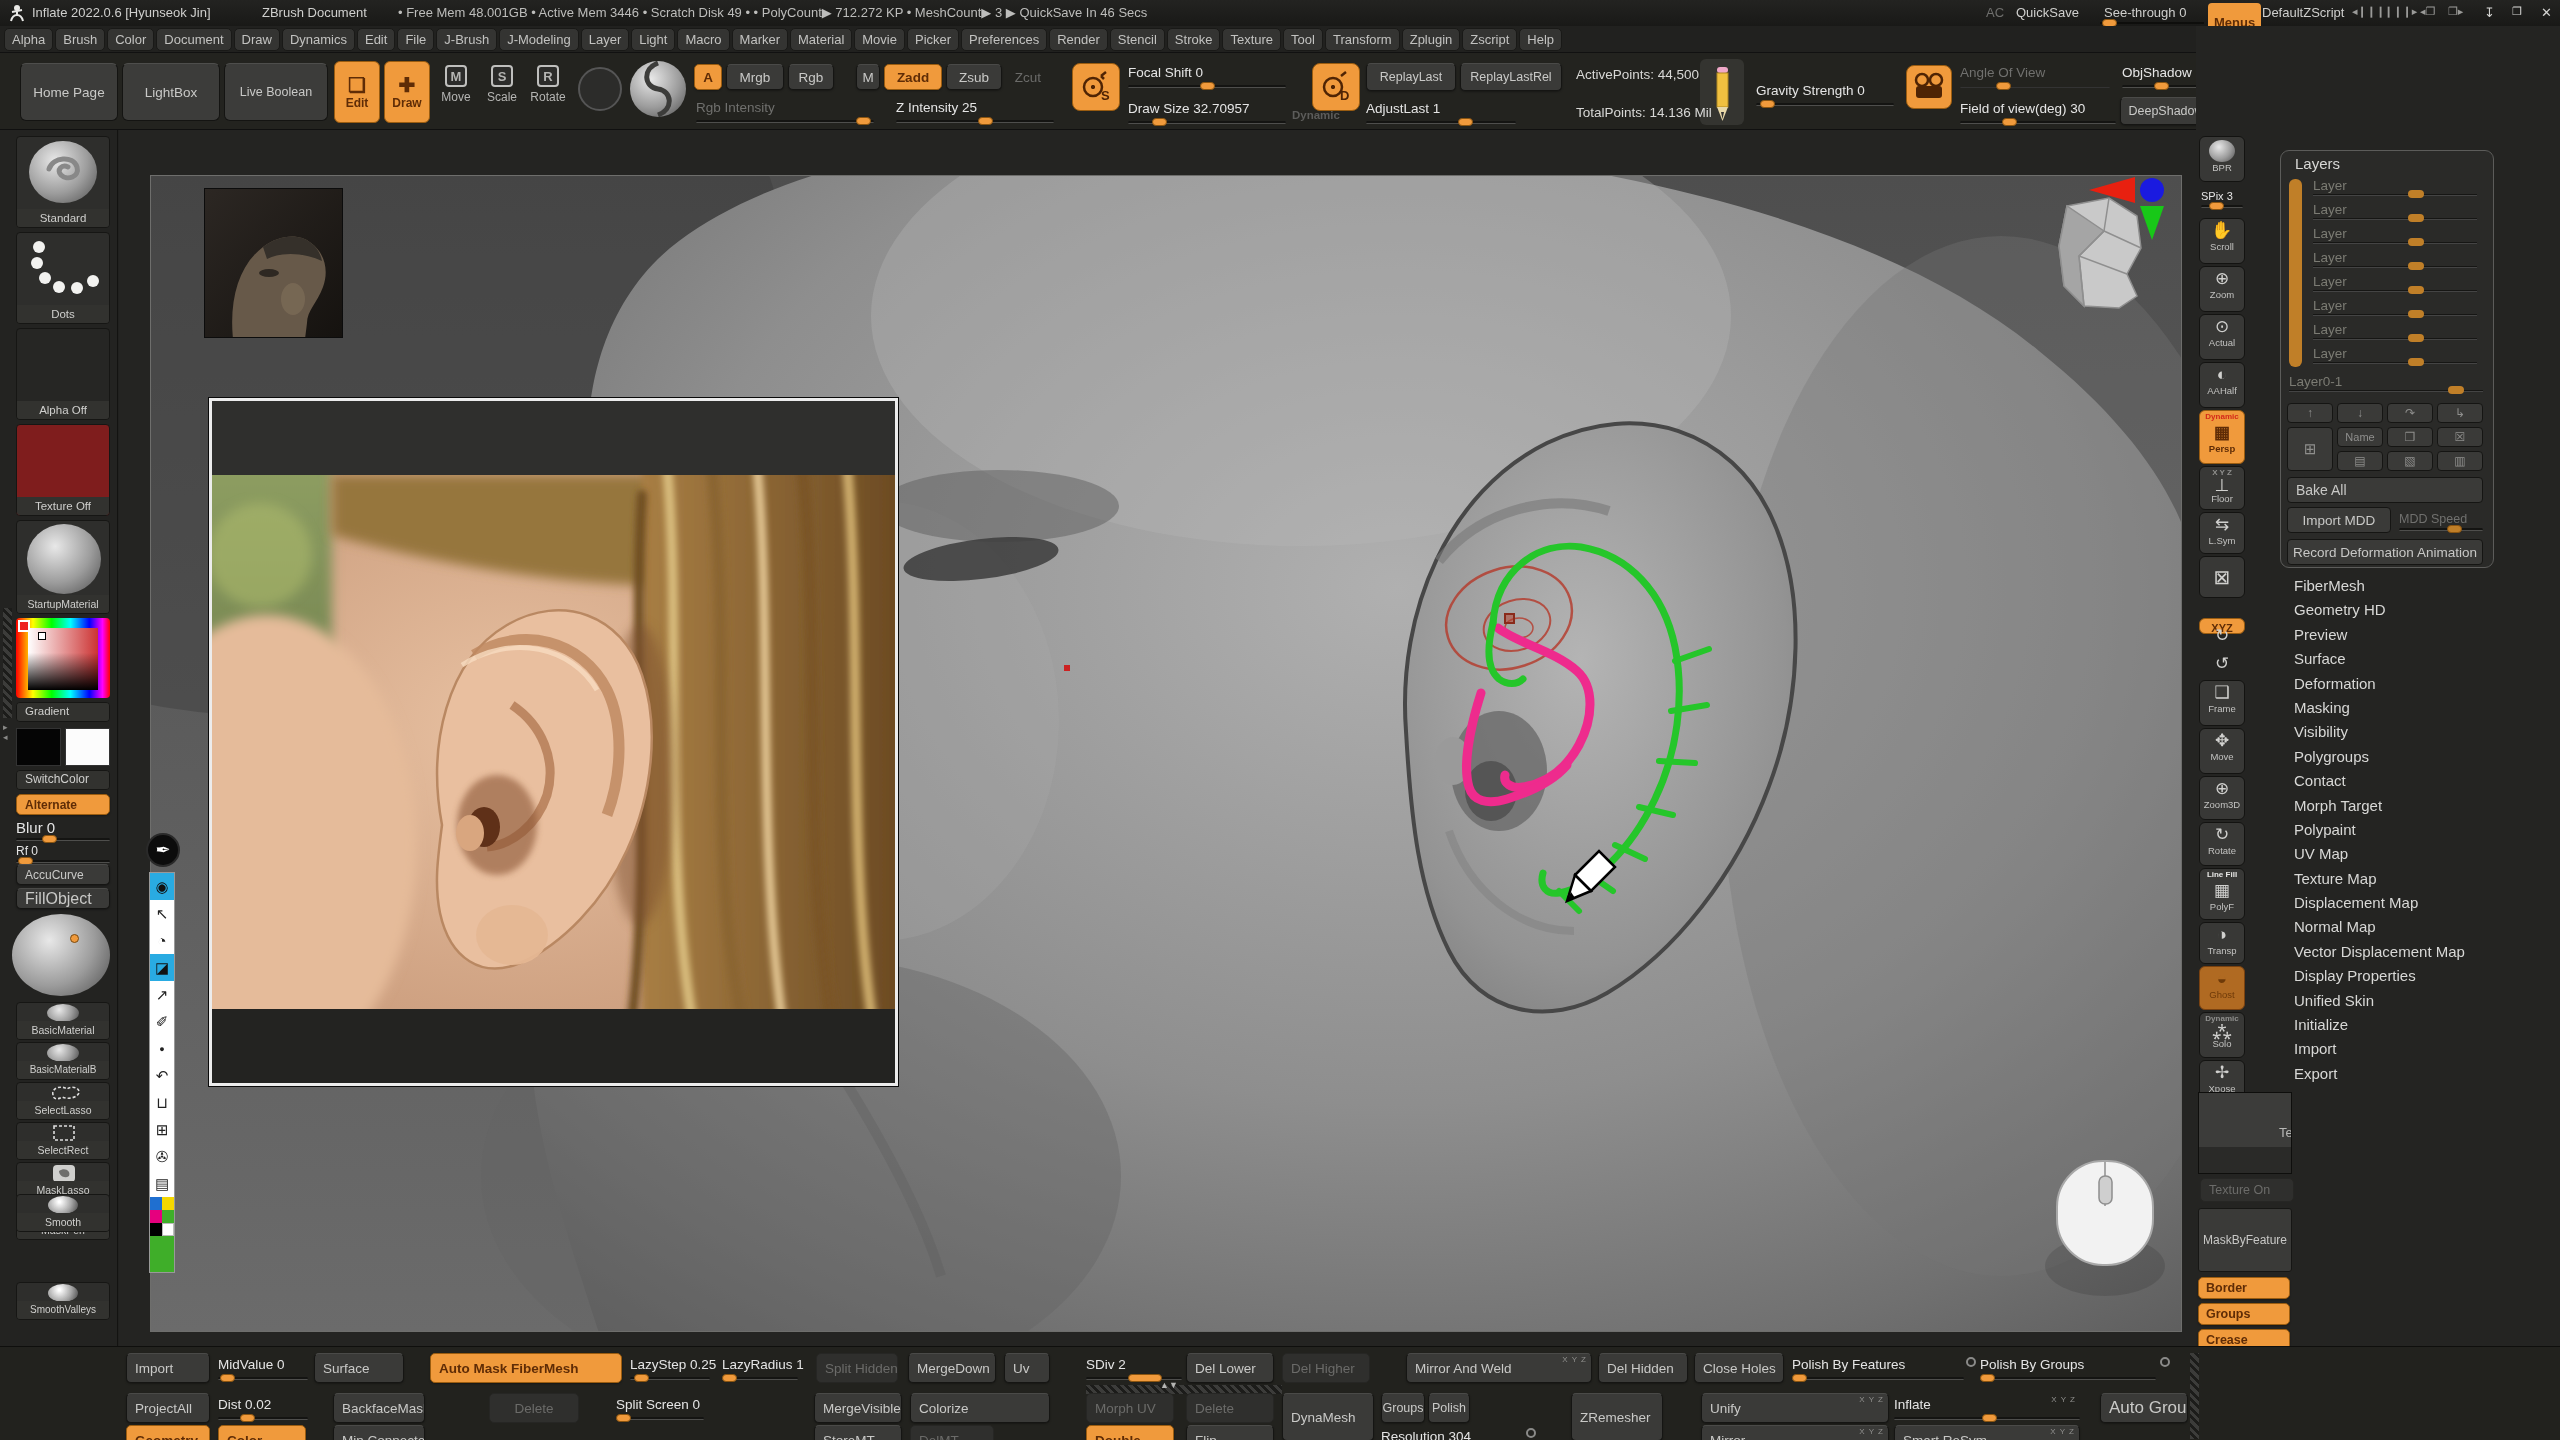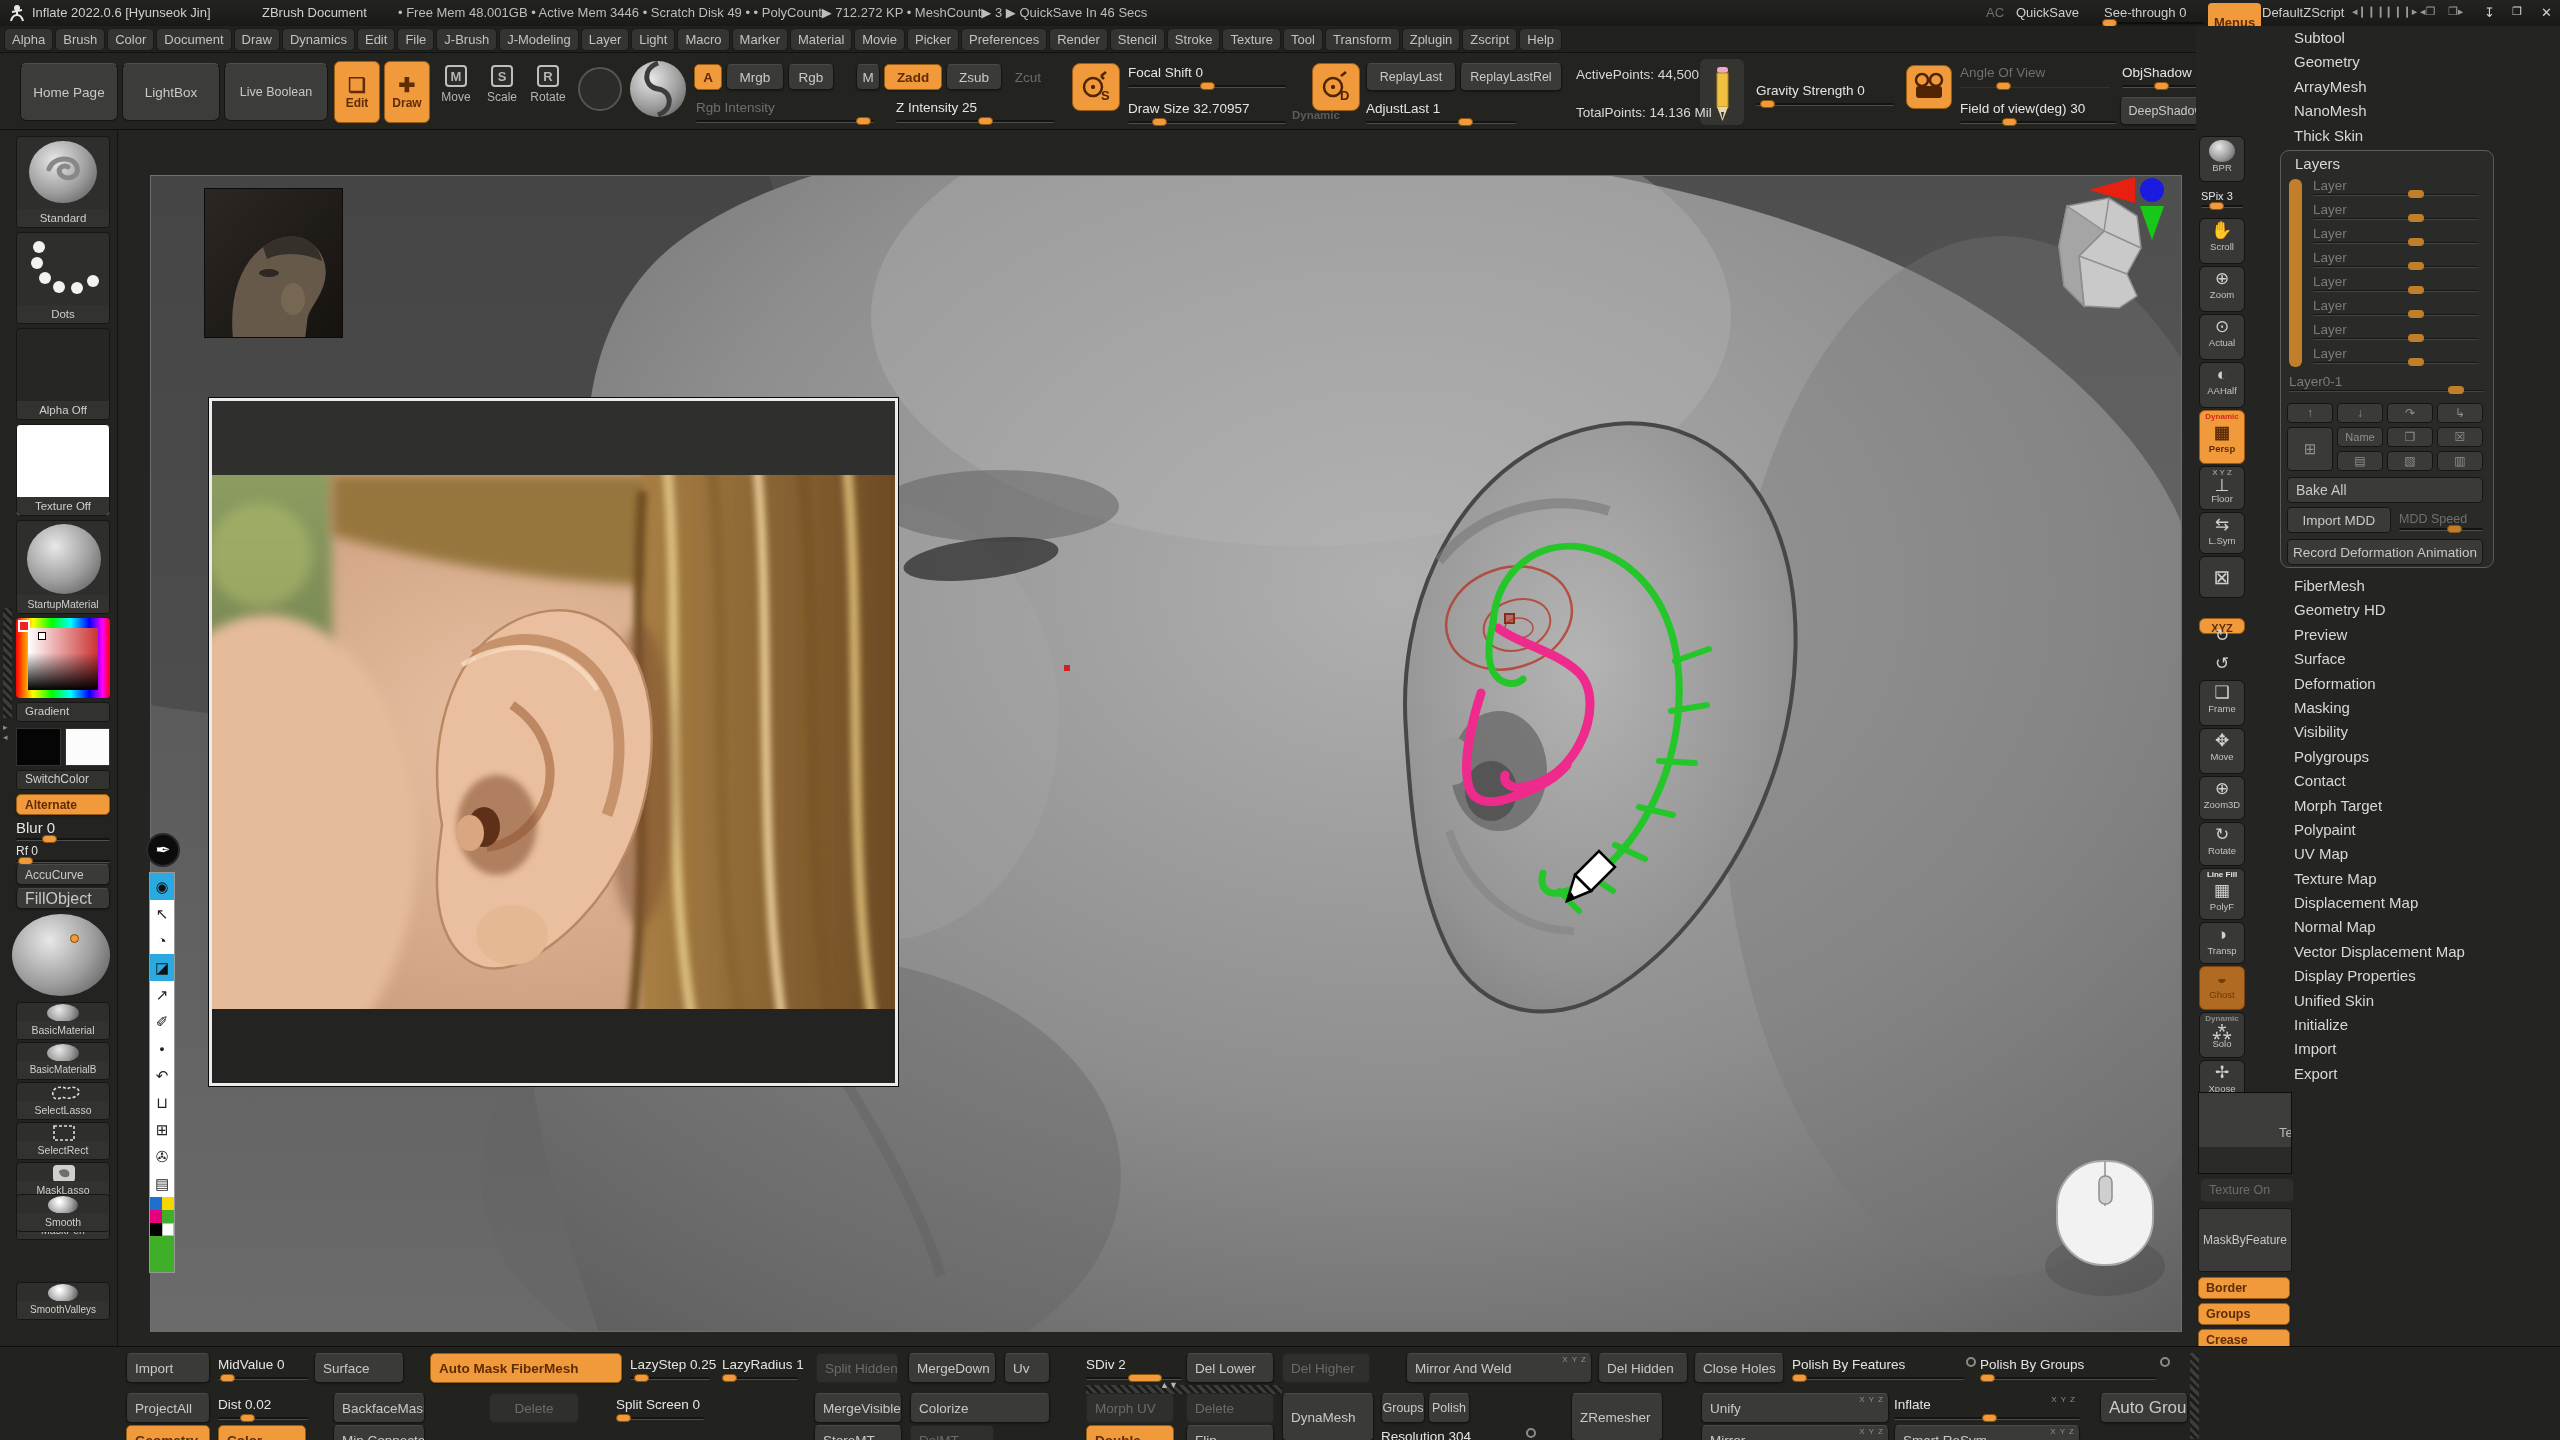--- a/index.html
+++ b/index.html
@@ -238,21 +238,21 @@
           <circle cx="28" cy="45" r="6"></circle>
           <circle cx="42" cy="54" r="6"></circle>
           <circle cx="60" cy="55" r="6"></circle>
           <circle cx="76" cy="48" r="6"></circle>
         </g>
       </svg>
     <div class="tlab">Dots</div></div>
   <div class="tritem" style="top:198px;height:92px;background:#262624">
     <div class="tlab">Alpha Off</div>
     </div>
-  <div class="tritem" style="top:294px;height:92px;background:#ffffff">
+  <div class="tritem" style="top:294px;height:92px;background:#7f1d1d">
     <div class="tlab">Texture Off</div>
     </div>
   <div class="tritem" style="top:390px;height:94px">
     <div class="sphere" style="position:absolute;left:10px;top:3px;width:74px;height:70px"></div>
     <div class="tlab" style="font-size:10.5px">StartupMaterial</div>
     </div>
   <div class="tritem" style="top:488px;height:80px;border:none;background:linear-gradient(to right,#f00,#ff0 18%,#0f0 38%,#0ff 58%,#00f 78%,#f0f 92%,#f00)">
     <div class="abs" style="left:12px;top:10px;right:12px;bottom:8px;background:linear-gradient(to top,#000,transparent 60%),linear-gradient(to right,#fff,#c33)"></div>
     <div class="abs" style="left:2px;top:2px;width:12px;height:12px;border:2px solid #fff;background:#e22"></div>
     <div class="abs" style="left:22px;top:14px;width:8px;height:8px;border:1.5px solid #000;background:#fff"></div>
@@ -609,27 +609,20 @@
   <div class="b dis" style="left:4px;top:1152px;width:94px;height:24px;font-size:12.5px;justify-content:flex-start;padding-left:8px">Texture On</div>
   <div class="abs" style="left:2px;top:1182px;width:94px;height:64px;background:#3a3a38;border:1px solid #161614;border-radius:3px;display:flex;align-items:center;justify-content:center;color:#c8c8c6;font-size:12px">MaskByFeature</div>
   <div class="b on" style="left:2px;top:1251px;width:92px;height:22px;font-size:12.5px;justify-content:flex-start;padding-left:7px">Border</div>
   <div class="b on" style="left:2px;top:1277px;width:92px;height:22px;font-size:12.5px;justify-content:flex-start;padding-left:7px">Groups</div>
   <div class="b on" style="left:2px;top:1303px;width:92px;height:22px;font-size:12.5px;justify-content:flex-start;padding-left:7px">Crease</div>
   <div class="sl" style="left:8px;top:1328px;width:88px">
     <span class="lbl" style="font-size:12.5px">Split Screen 0</span><div class="trk" style="margin-top:2px">
         <div class="hd" style="left:2px"></div>
       </div></div>
 
-  <div class="abs" style="left:0;top:0;width:364px">
-      <div class="pitem">Subtool</div>
-      <div class="pitem">Geometry</div>
-      <div class="pitem">ArrayMesh</div>
-      <div class="pitem">NanoMesh</div>
-      <div class="pitem">Thick Skin</div>
-    </div>
 
   <div id="layersbox">
     <div class="abs" style="left:14px;top:4px;color:#d8d8d6;font-size:15px">Layers</div>
     <div class="abs" style="left:8px;top:28px;width:13px;height:188px;background:#c07f28;border-radius:6px"></div>
     <div class="abs" style="left:0;top:26px;width:212px">
         <div class="lrow">
           <span class="ln">Layer</span>
           <div class="ltrk"></div>
           <div class="lhd"></div>
         </div>

